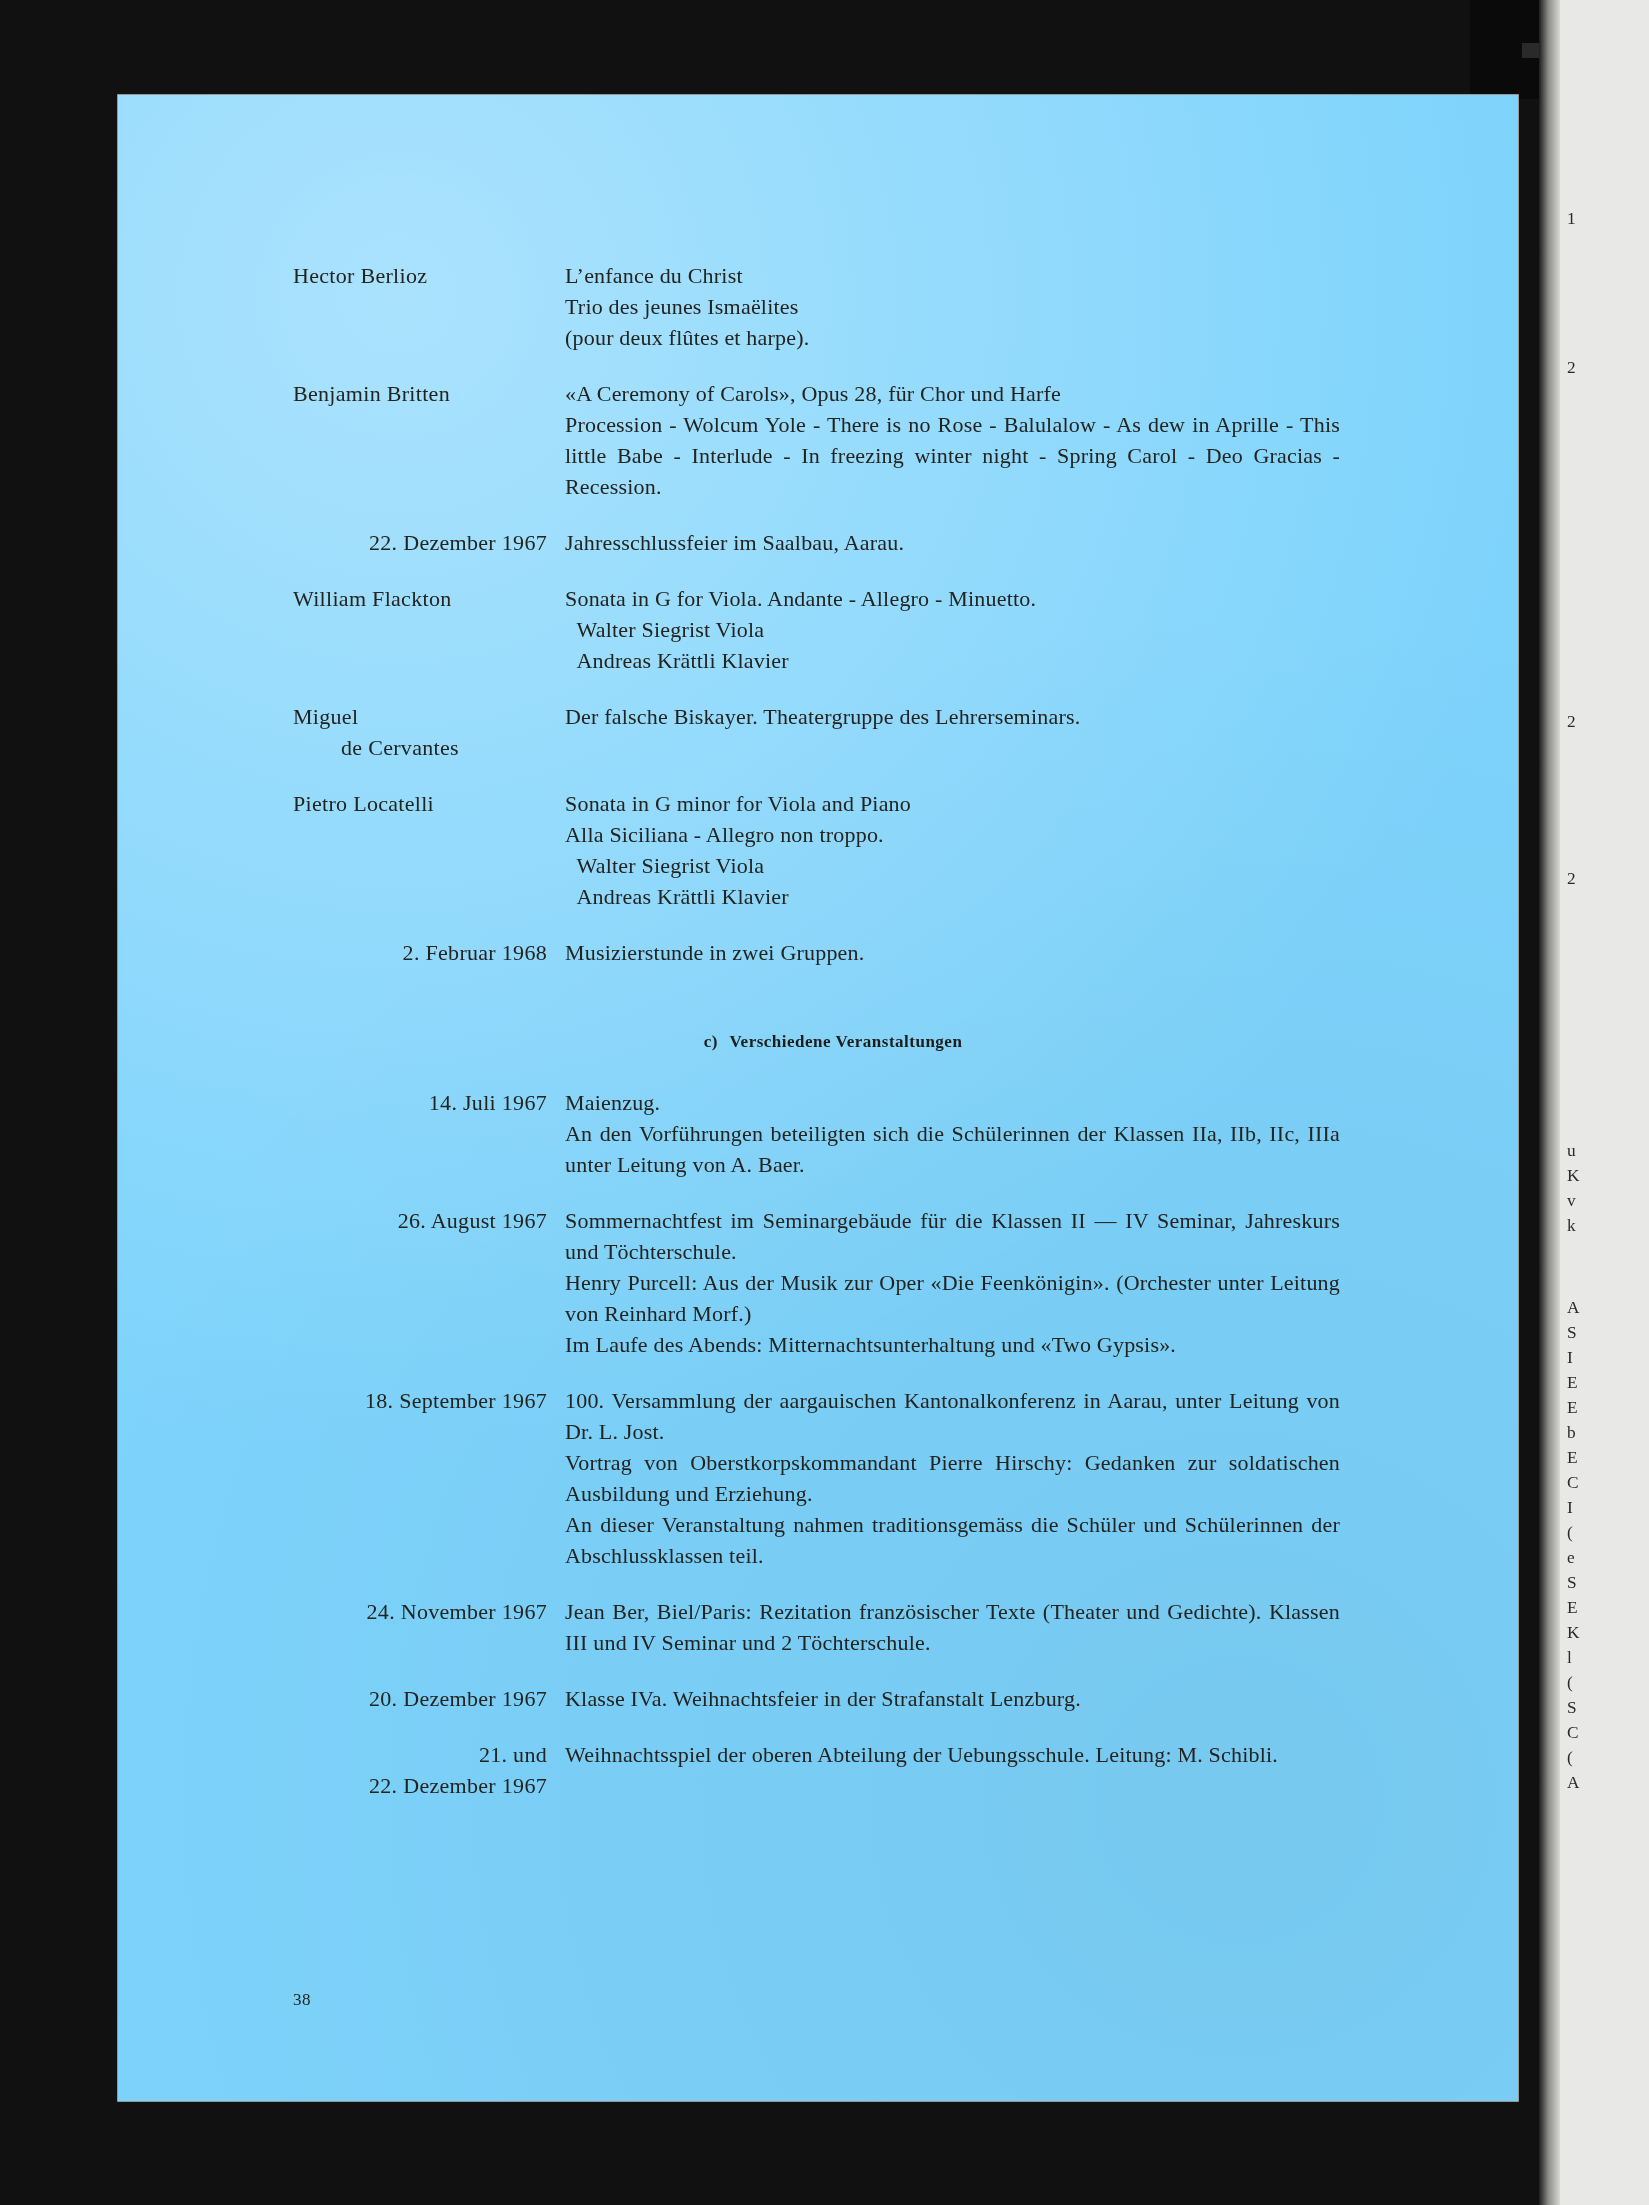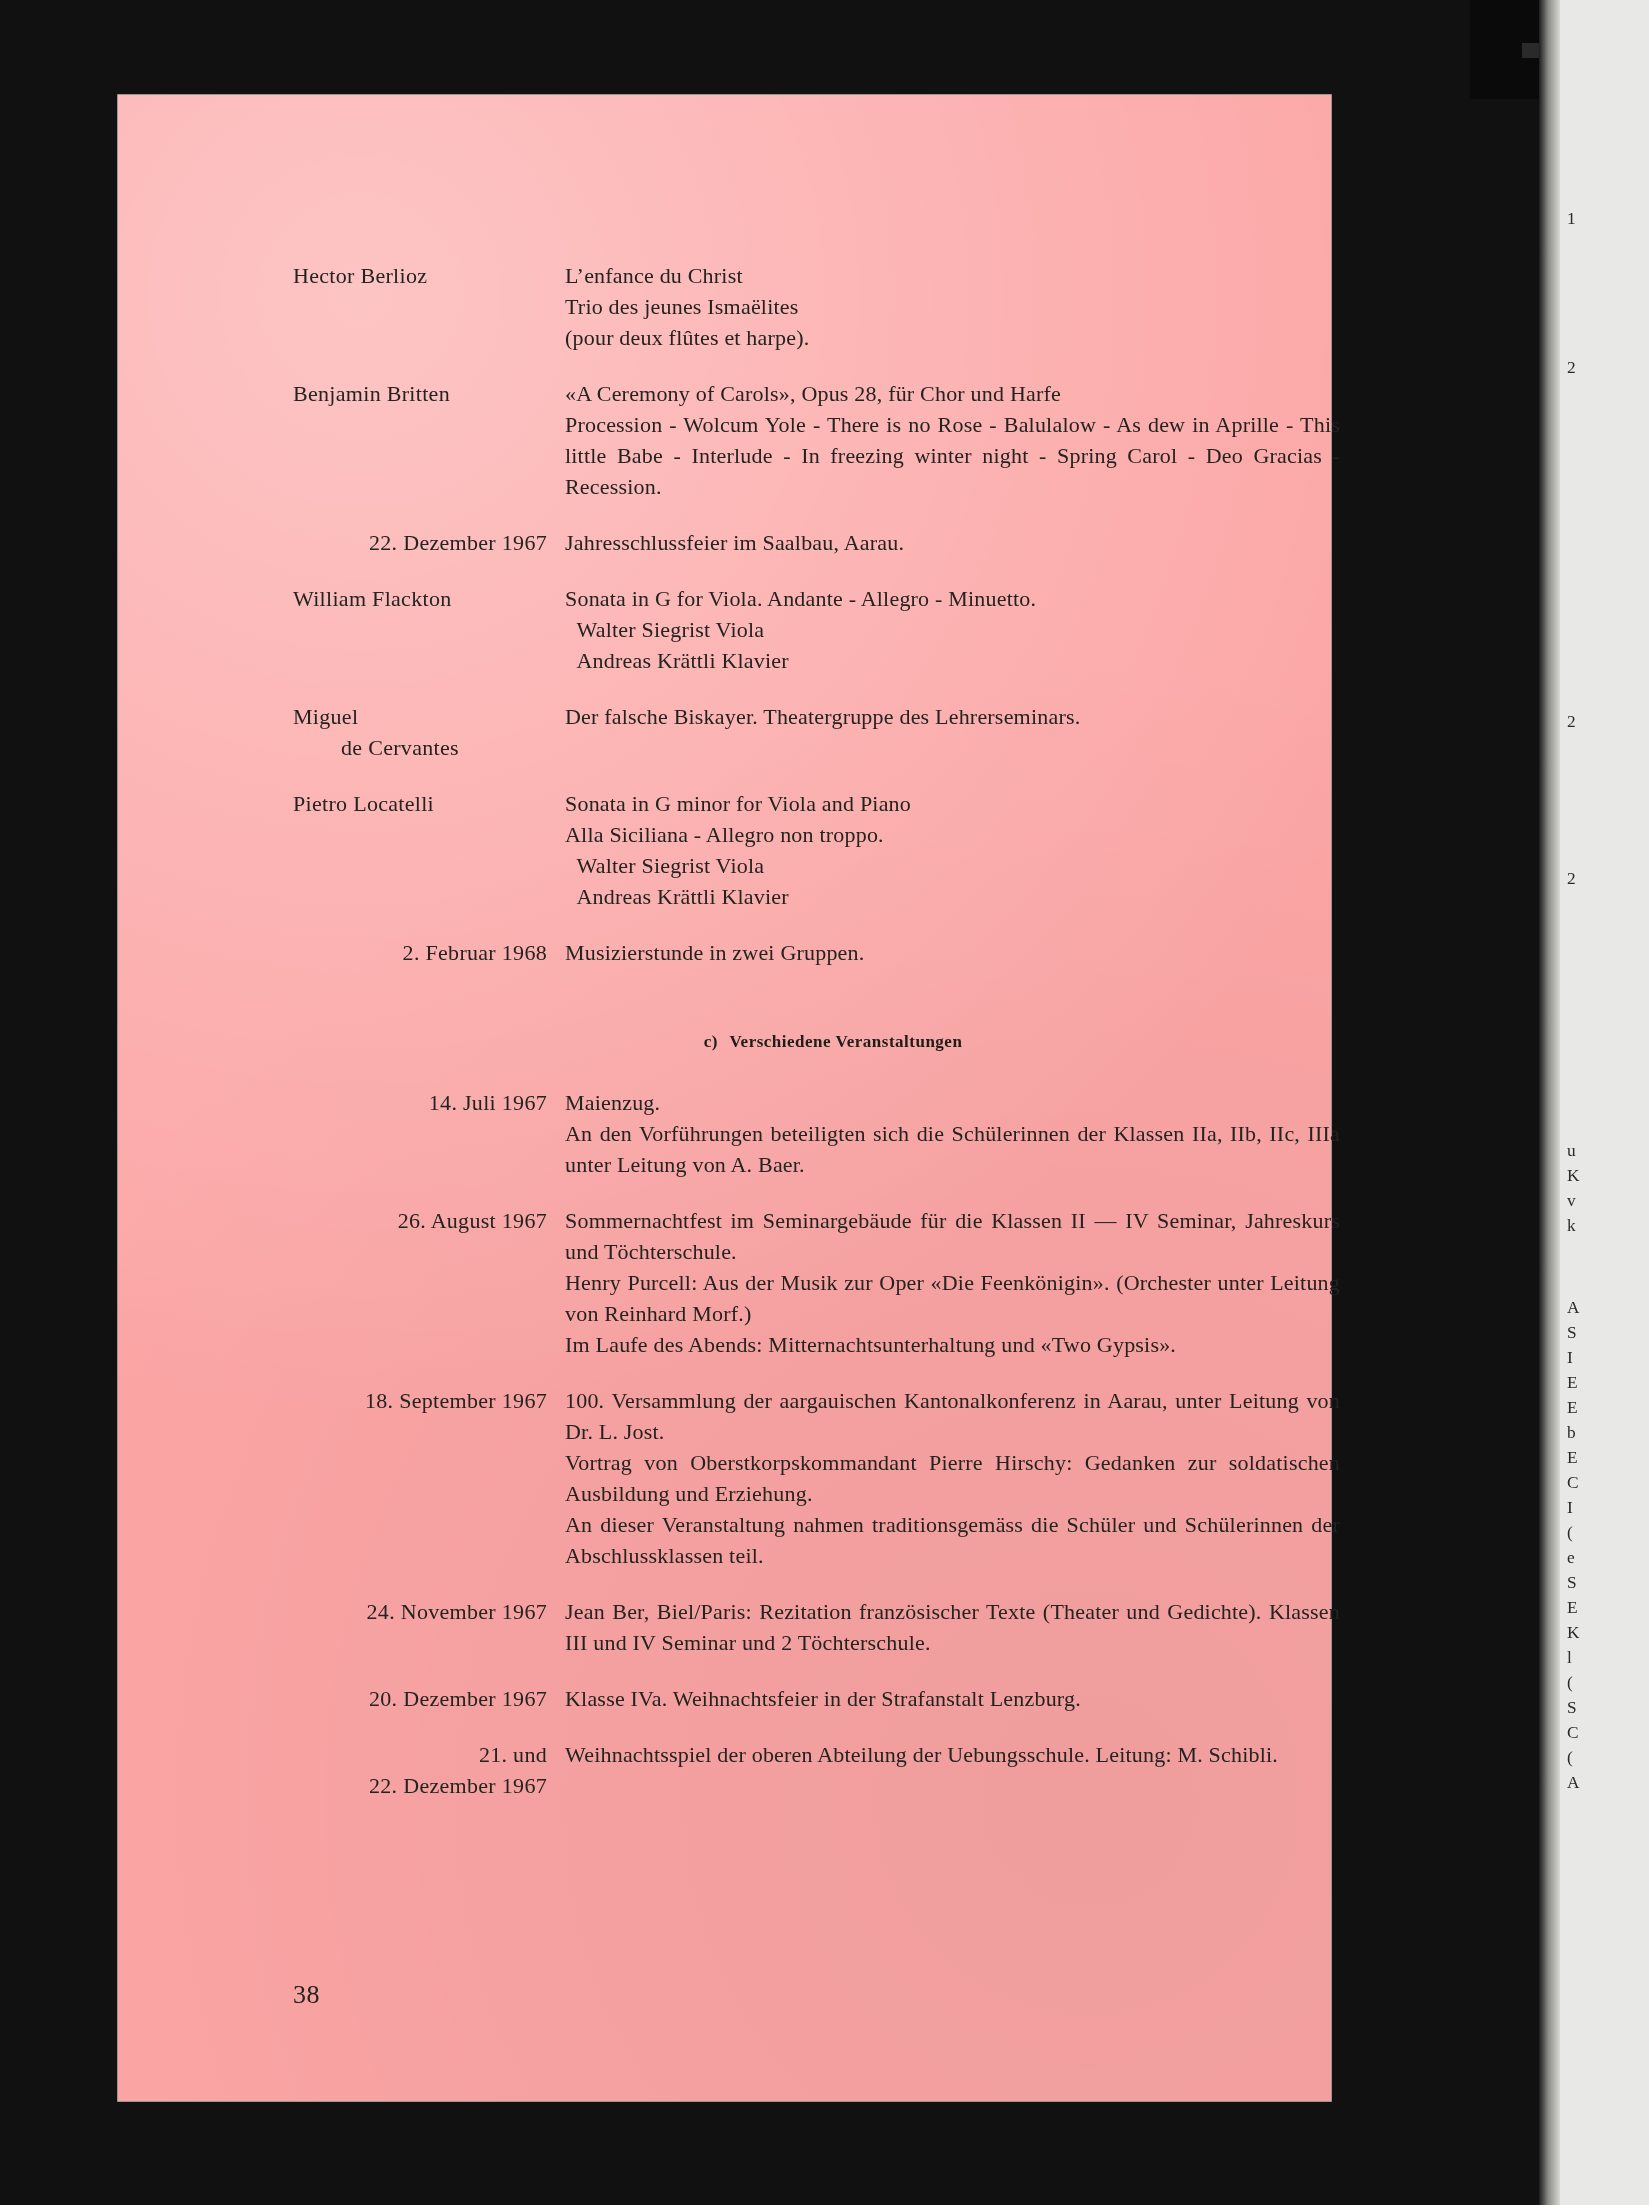--- a/index.html
+++ b/index.html
@@ -67,23 +67,23 @@
     letter-spacing: 0.2px;
     white-space: pre;
     overflow: hidden;
   }
 
   
   #page {
     position: absolute;
     top: 95px;
     left: 118px;
-    width: 1213px;
+    width: 1400px;
     height: 2006px;
-    background: #fca5a5;
+    background: #7dd3fc;
     box-shadow: 0 0 0 0.8px #b9b9b6;
   }
   #page-grain {
     position: absolute;
     inset: 0;
     background:
       radial-gradient(circle at 20% 10%, rgba(255,255,255,0.35), rgba(255,255,255,0) 55%),
       radial-gradient(circle at 80% 85%, rgba(0,0,0,0.05), rgba(0,0,0,0) 60%);
     pointer-events: none;
   }
@@ -144,21 +144,21 @@
   }
   .section-heading .label {
     font-weight: bold;
     margin-right: 11.5px;
   }
 
   #page-number {
     position: absolute;
     left: 175px;
     bottom: 91px;
-    font-size: 26px;
+    font-size: 17px;
     color: #23231f;
     letter-spacing: 0.4px;
   }
 </style>
 </head>
 <body>
 
 <div id="scan-bg"></div>
 <div id="right-dark-strip"></div>
 <div id="right-notch"></div>

